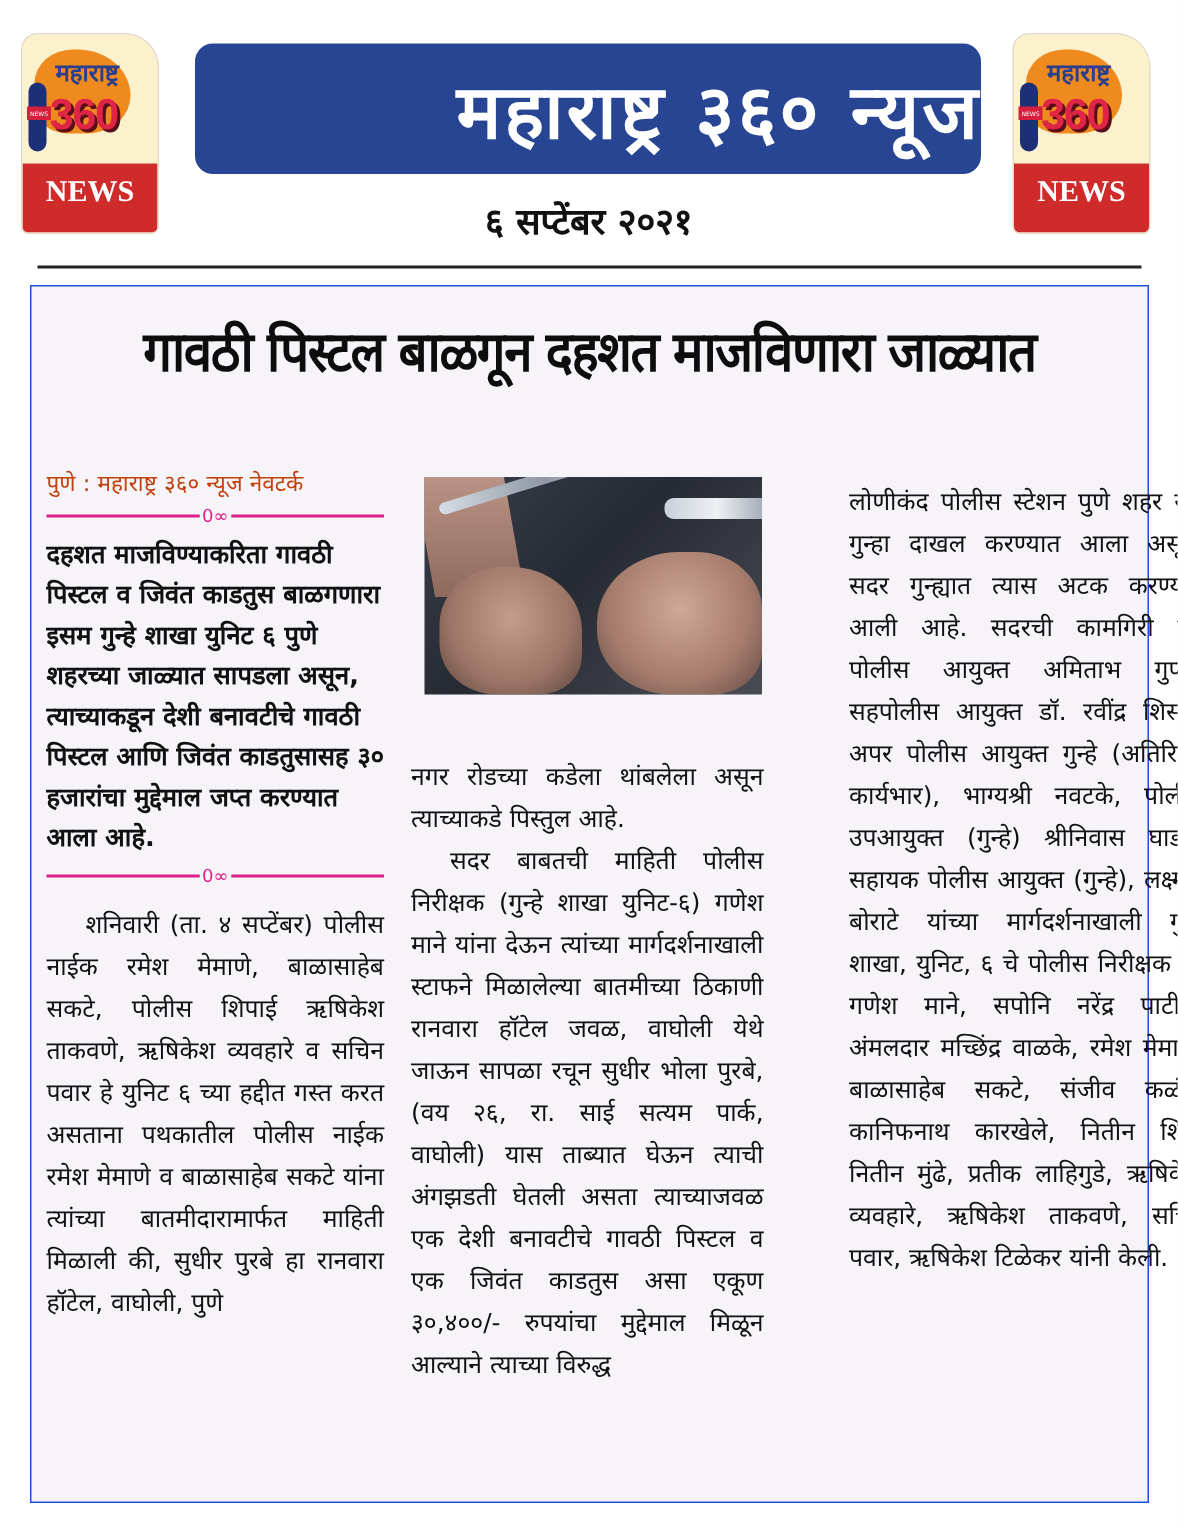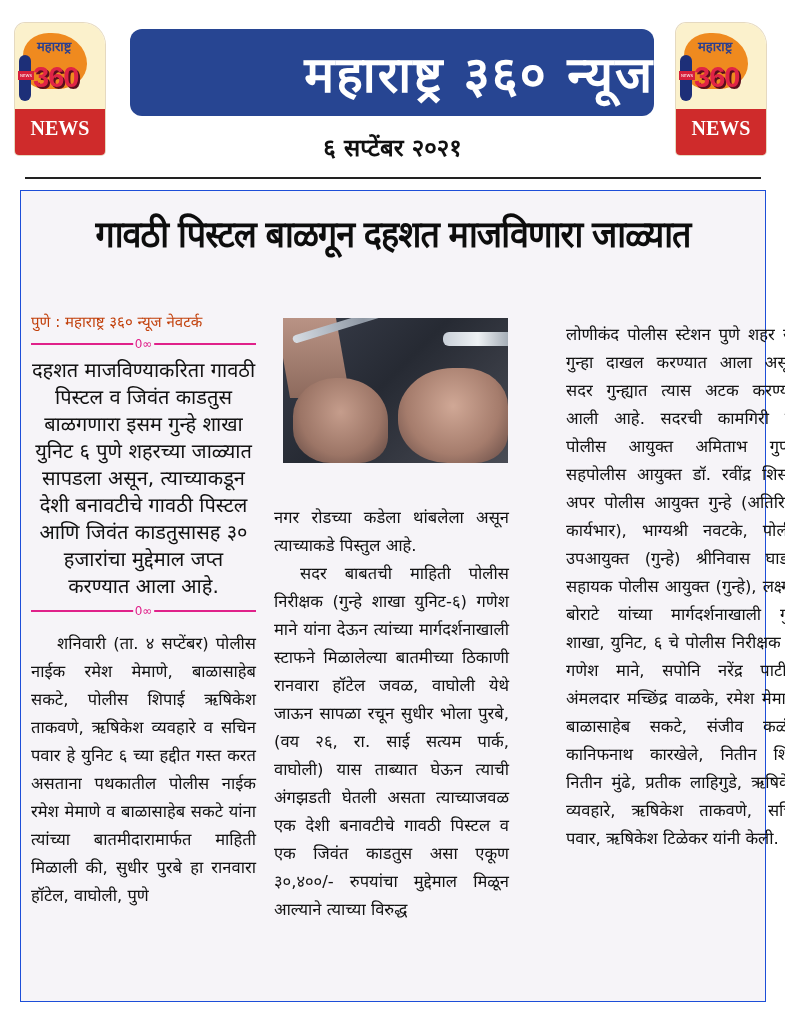--- a/index.html
+++ b/index.html
@@ -16,21 +16,21 @@
   .logo.right { left: 676px; }
   .logo .top {
     position: absolute; left: 0; top: 0; width: 100%; height: 86px;
     background: #fbf1cc;
   }
   .logo .map {
     position: absolute; left: 8px; top: 10px; width: 64px; height: 56px;
     background: #ef8a1f; border-radius: 40% 55% 45% 35%;
   }
   .logo .mtext {
-    position: absolute; left: 22px; top: 14px; font-size: 13px; font-weight: bold;
+    position: absolute; left: 22px; top: 14px; font-size: 16px; font-weight: bold;
     color: #2b3f8f; font-family: "DejaVu Sans", sans-serif; white-space: nowrap;
   }
   .logo .mic {
     position: absolute; left: 4px; top: 32px; width: 12px; height: 46px;
     background: #1d2f78; border-radius: 6px;
   }
   .logo .mic-tag {
     position: absolute; left: 3px; top: 48px; width: 16px; height: 9px; background: #d61f3c;
     font-size: 4px; color: #fff; text-align: center; line-height: 9px;
   }
@@ -90,21 +90,21 @@
 
   .dateline-red { color: #c2410c; font-weight: normal; font-size: 15px; line-height: 26px; }
   .divider {
     position: relative; height: 14px; margin: 2px 0 6px 0;
   }
   .divider .line { position: absolute; left: 0; right: 0; top: 6px; height: 2px; background: #e0218a; }
   .divider .knot {
     position: absolute; left: 50%; top: 0; transform: translateX(-50%);
     background: #f6f4f8; color: #e0218a; font-size: 12px; line-height: 14px; padding: 0 2px;
   }
-  .lead { font-weight: normal; font-size: 20px; line-height: 27px; text-align: center; }
+  .lead { font-weight: bold; font-size: 17px; line-height: 27px; text-align: left; }
   .body-text p { text-indent: 26px; }
   .body-text p.noindent { text-indent: 0; }
 
   .photo {
     position: absolute; left: 262px; top: 127px; width: 225px; height: 145px;
     background: linear-gradient(135deg, #3a3f4c 0%, #262a33 45%, #4a4c55 100%);
     overflow: hidden;
   }
   .photo .hand1 {
     position: absolute; left: 10px; top: 60px; width: 95px; height: 85px;

